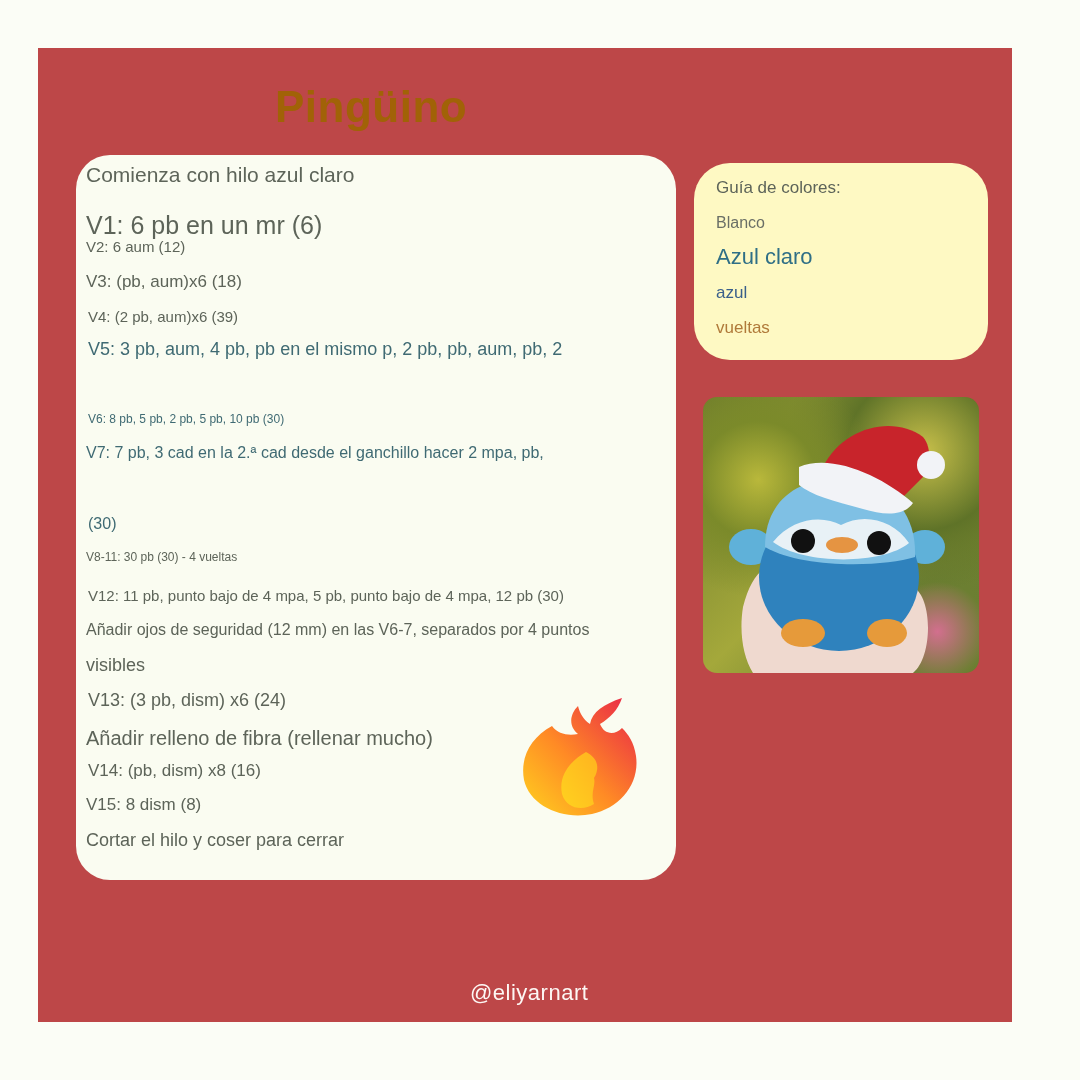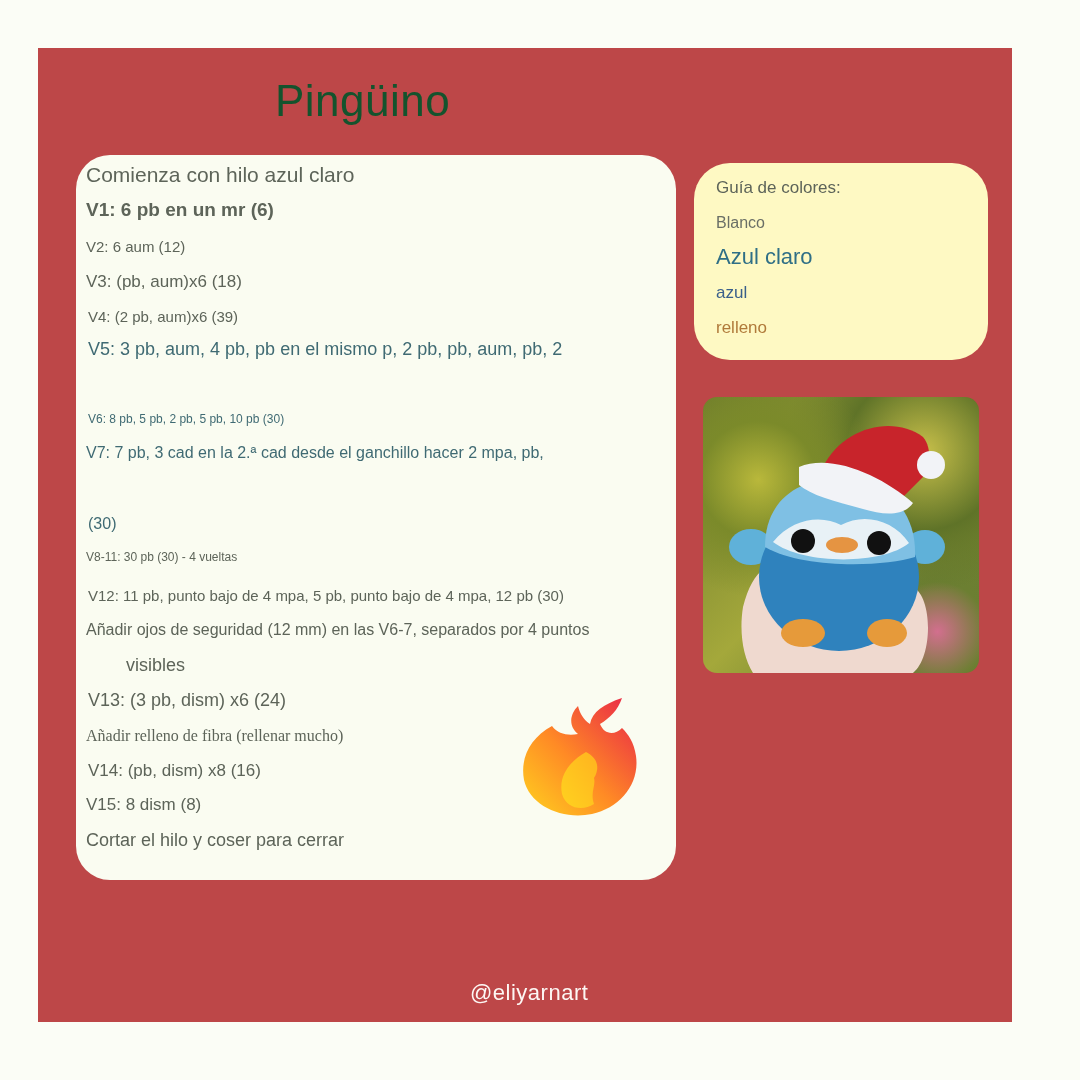--- a/index.html
+++ b/index.html
@@ -9,22 +9,22 @@
     position: relative;
     overflow: hidden;
     font-family: "Liberation Sans", "DejaVu Sans", sans-serif;
   }
   .frame {
     position: absolute; left: 38px; top: 48px;
     width: 974px; height: 974px;
     background: #bd4748;
   }
   .title {
-    position: absolute; left: 275px; top: 76px;
-    font-size: 44px; font-weight: normal; color: #14532d;
+    position: absolute; left: 275px; top: 82px;
+    font-size: 44px; font-weight: bold; color: #a16207;
     letter-spacing: 0.5px;
   }
   .pattern-card {
     position: absolute; left: 76px; top: 155px;
     width: 600px; height: 725px;
     background: #fafcf1;
     border-radius: 34px;
   }
   .pattern-card .line {
     position: absolute; left: 10px;
@@ -56,34 +56,34 @@
 </style>
 </head>
 <body>
 
 <div class="frame"></div>
 
 <div class="title">Pingüino</div>
 
 <div class="pattern-card">
   <div class="line" style="top:8px;font-size:21px;">Comienza con hilo azul claro</div>
-  <div class="line" style="top:44px;font-size:19px;font-weight:bold;">V1: 6 pb en un mr (6)</div>
+  <div class="line" style="top:56px;font-size:25px;">V1: 6 pb en un mr (6)</div>
   <div class="line" style="top:83px;font-size:15px;">V2: 6 aum (12)</div>
   <div class="line" style="top:117px;font-size:17px;">V3: (pb, aum)x6 (18)</div>
   <div class="line" style="top:153px;font-size:15px;left:12px;">V4: (2 pb, aum)x6 (39)</div>
   <div class="line teal" style="top:184px;font-size:18px;left:12px;">V5: 3 pb, aum, 4 pb, pb en el mismo p, 2 pb, pb, aum, pb, 2</div>
   <div class="line teal" style="top:257px;font-size:12px;left:12px;text-align:center;">V6: 8 pb, 5 pb, 2 pb, 5 pb, 10 pb (30)</div>
   <div class="line teal" style="top:289px;font-size:16px;">V7: 7 pb, 3 cad en la 2.ª cad desde el ganchillo hacer 2 mpa, pb,</div>
   <div class="line teal" style="top:360px;font-size:16px;left:12px;">(30)</div>
   <div class="line" style="top:395px;font-size:12px;">V8-11: 30 pb (30) - 4 vueltas</div>
   <div class="line" style="top:432px;font-size:15px;left:12px;">V12: 11 pb, punto bajo de 4 mpa, 5 pb, punto bajo de 4 mpa, 12 pb (30)</div>
   <div class="line" style="top:466px;font-size:16px;">Añadir ojos de seguridad (12 mm) en las V6-7, separados por 4 puntos</div>
-  <div class="line" style="top:500px;font-size:18px;margin-left:40px;">visibles</div>
+  <div class="line" style="top:500px;font-size:18px;">visibles</div>
   <div class="line" style="top:535px;font-size:18px;left:12px;">V13: (3 pb, dism) x6 (24)</div>
-  <div class="line" style="top:572px;font-size:16px;font-family:Liberation Serif, serif;">Añadir relleno de fibra (rellenar mucho)</div>
+  <div class="line" style="top:572px;font-size:20px;">Añadir relleno de fibra (rellenar mucho)</div>
   <div class="line" style="top:606px;font-size:17px;left:12px;">V14: (pb, dism) x8 (16)</div>
   <div class="line" style="top:640px;font-size:17px;">V15: 8 dism (8)</div>
   <div class="line" style="top:675px;font-size:18px;">Cortar el hilo y coser para cerrar</div>
 </div>
 
 <svg class="fire" viewBox="0 0 130 128">
   <defs>
     <linearGradient id="fg" x1="0" y1="1" x2="1" y2="0">
       <stop offset="0" stop-color="#ffd21f"></stop>
       <stop offset="0.45" stop-color="#ff8a25"></stop>
@@ -96,21 +96,21 @@
   </defs>
   <path d="M60 12 C52 20 50 32 60 40 C50 42 40 40 34 32 C12 44 2 64 6 86 C12 112 44 126 74 120 C102 114 122 90 118 62 C116 48 110 40 104 34 C96 42 86 40 82 30 C92 24 100 16 104 4 C86 10 74 18 72 30 C66 26 62 20 60 12 Z" fill="url(#fg)"></path>
   <path d="M68 58 C54 66 40 80 44 100 C48 114 64 118 76 110 C72 98 78 92 76 84 C82 74 80 64 68 58 Z" fill="url(#fi)"></path>
 </svg>
 
 <div class="guide-card">
   <div class="g" style="top:15px;font-size:17px;color:#5d6459;">Guía de colores:</div>
   <div class="g" style="top:51px;font-size:16px;color:#6a6f66;">Blanco</div>
   <div class="g" style="top:81px;font-size:22px;color:#2f6f86;">Azul claro</div>
   <div class="g" style="top:120px;font-size:17px;color:#3a5f8a;">azul</div>
-  <div class="g" style="top:155px;font-size:17px;color:#b07a3a;">relleno</div>
+  <div class="g" style="top:155px;font-size:17px;color:#b07a3a;">vueltas</div>
 </div>
 
 <div class="photo">
   <svg width="276" height="276" viewBox="0 0 276 276">
 
     <path d="M40 210 C50 170 70 160 90 170 L210 190 C230 200 230 260 210 276 L50 276 C40 260 36 235 40 210 Z" fill="#efd9cf"></path>
 
     <ellipse cx="48" cy="150" rx="22" ry="18" fill="#5fb1d9"></ellipse>
     <ellipse cx="222" cy="150" rx="20" ry="17" fill="#5fb1d9"></ellipse>
 

